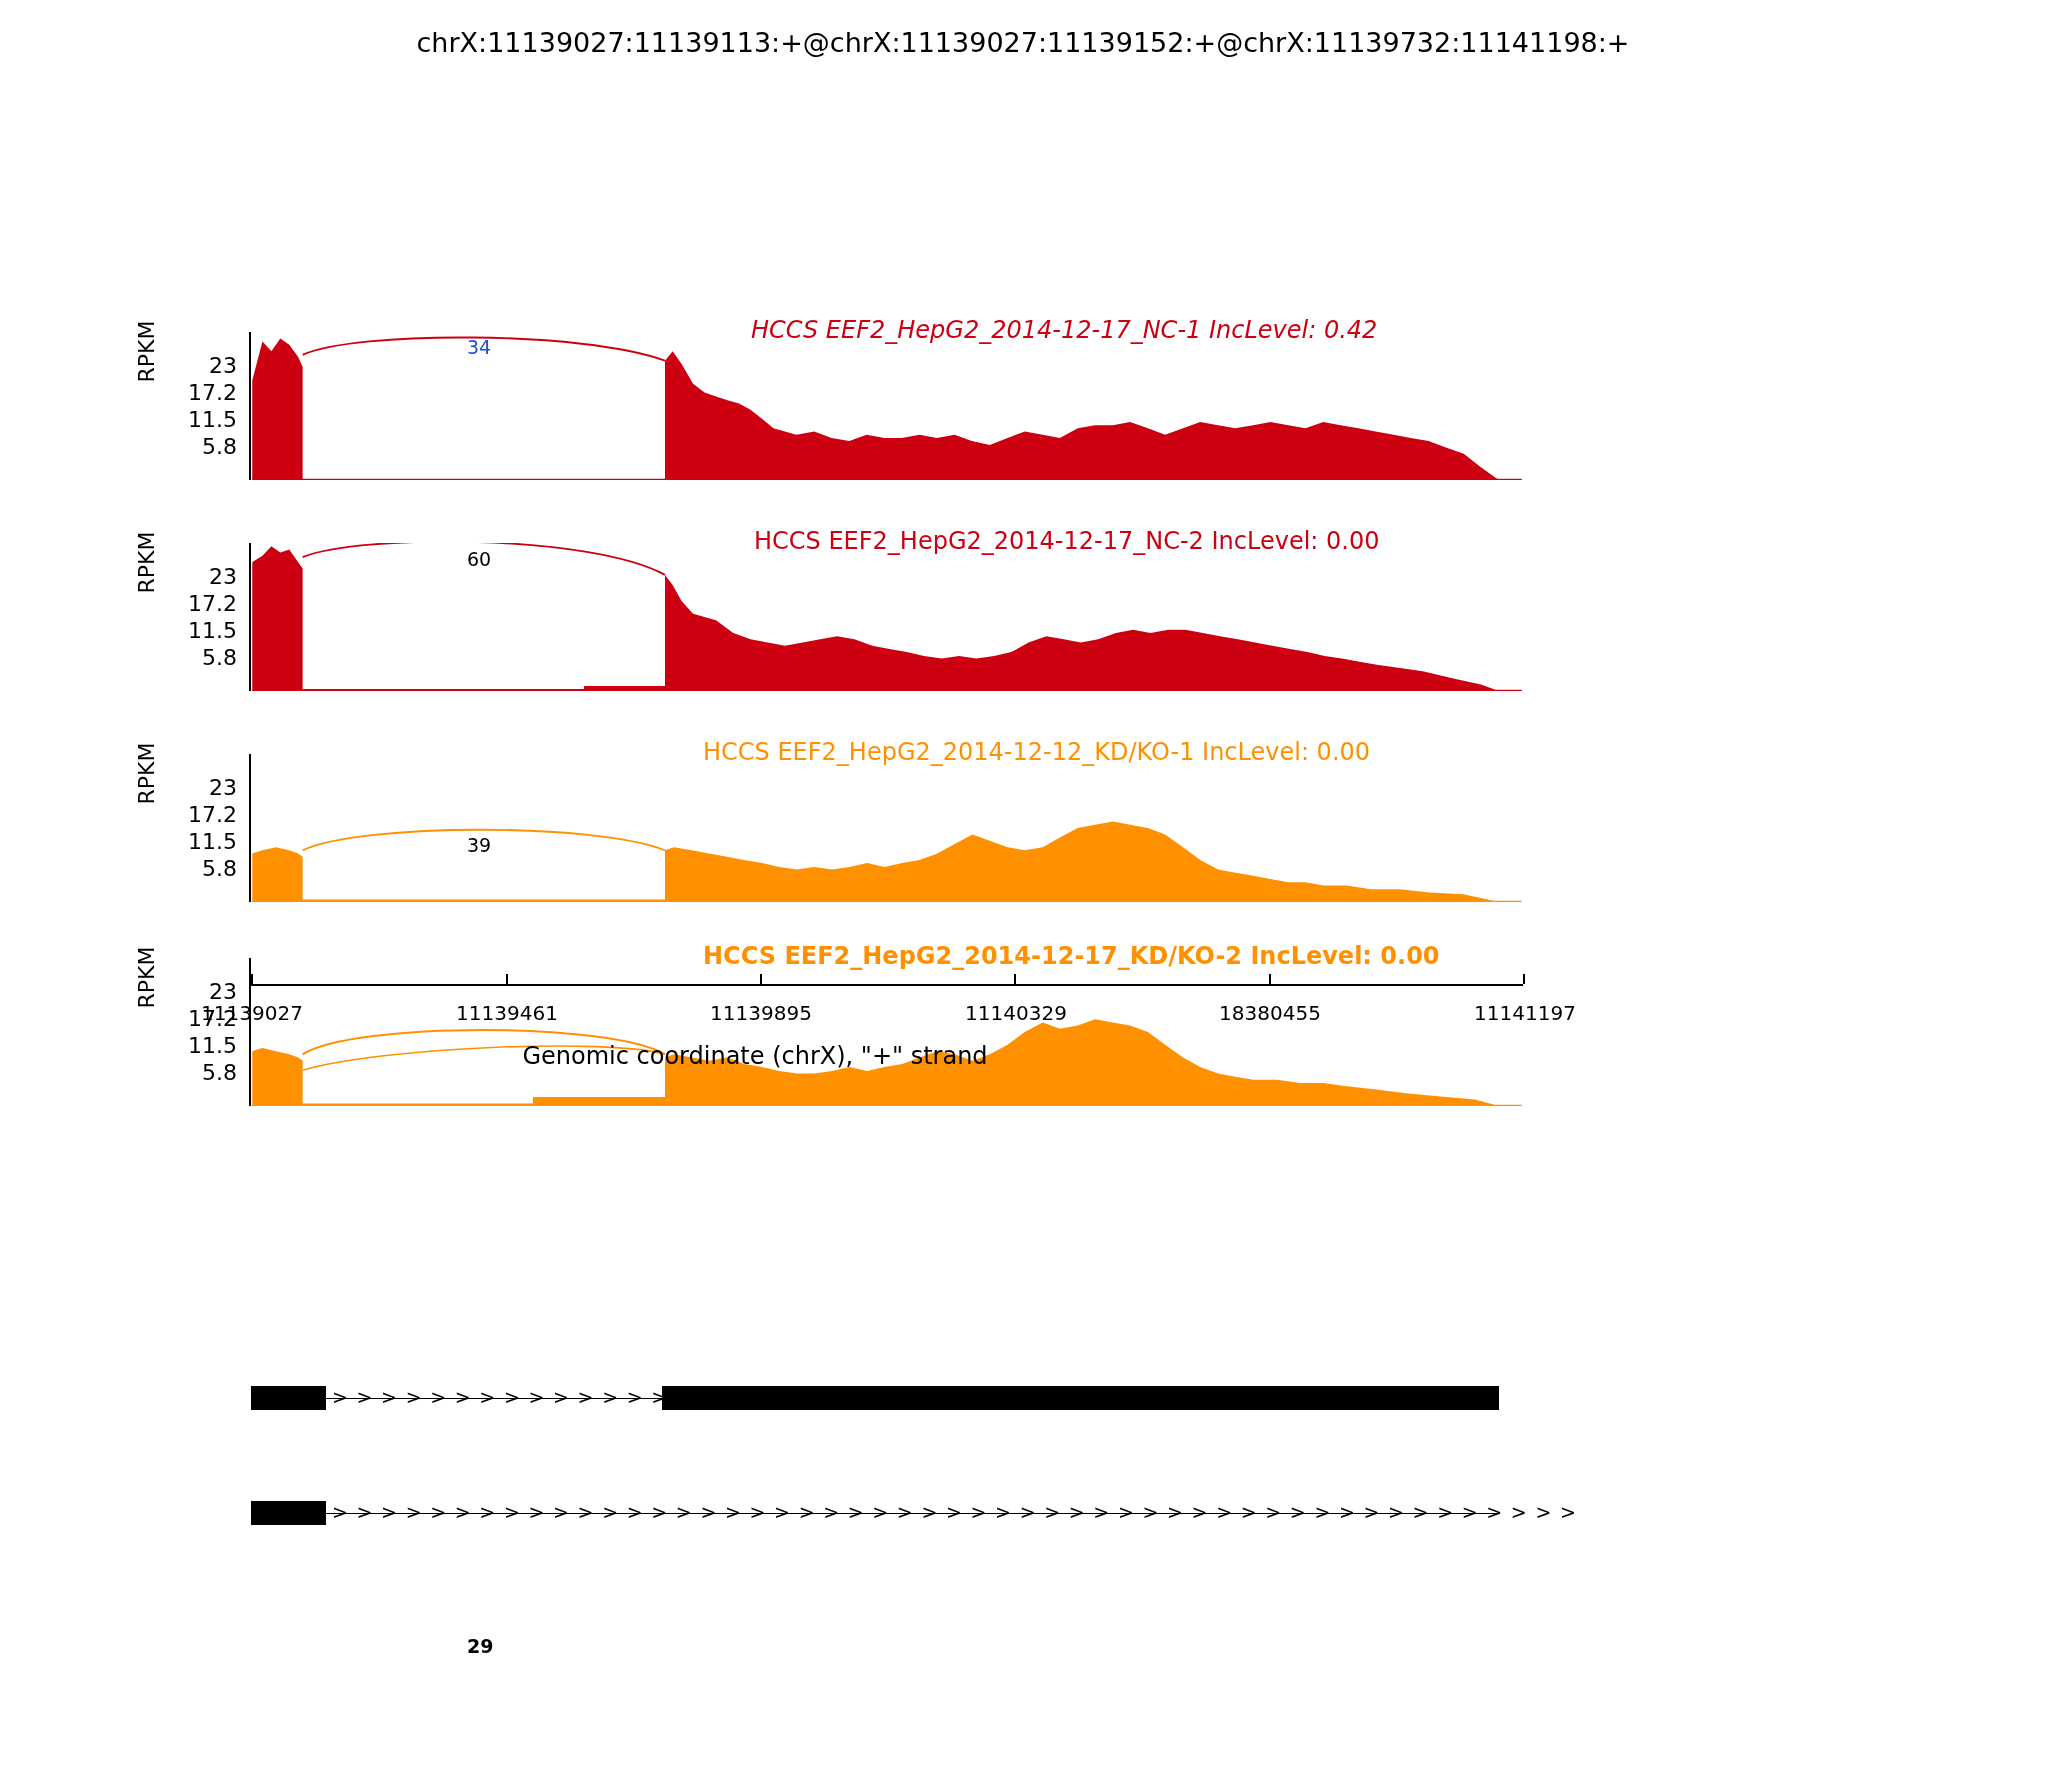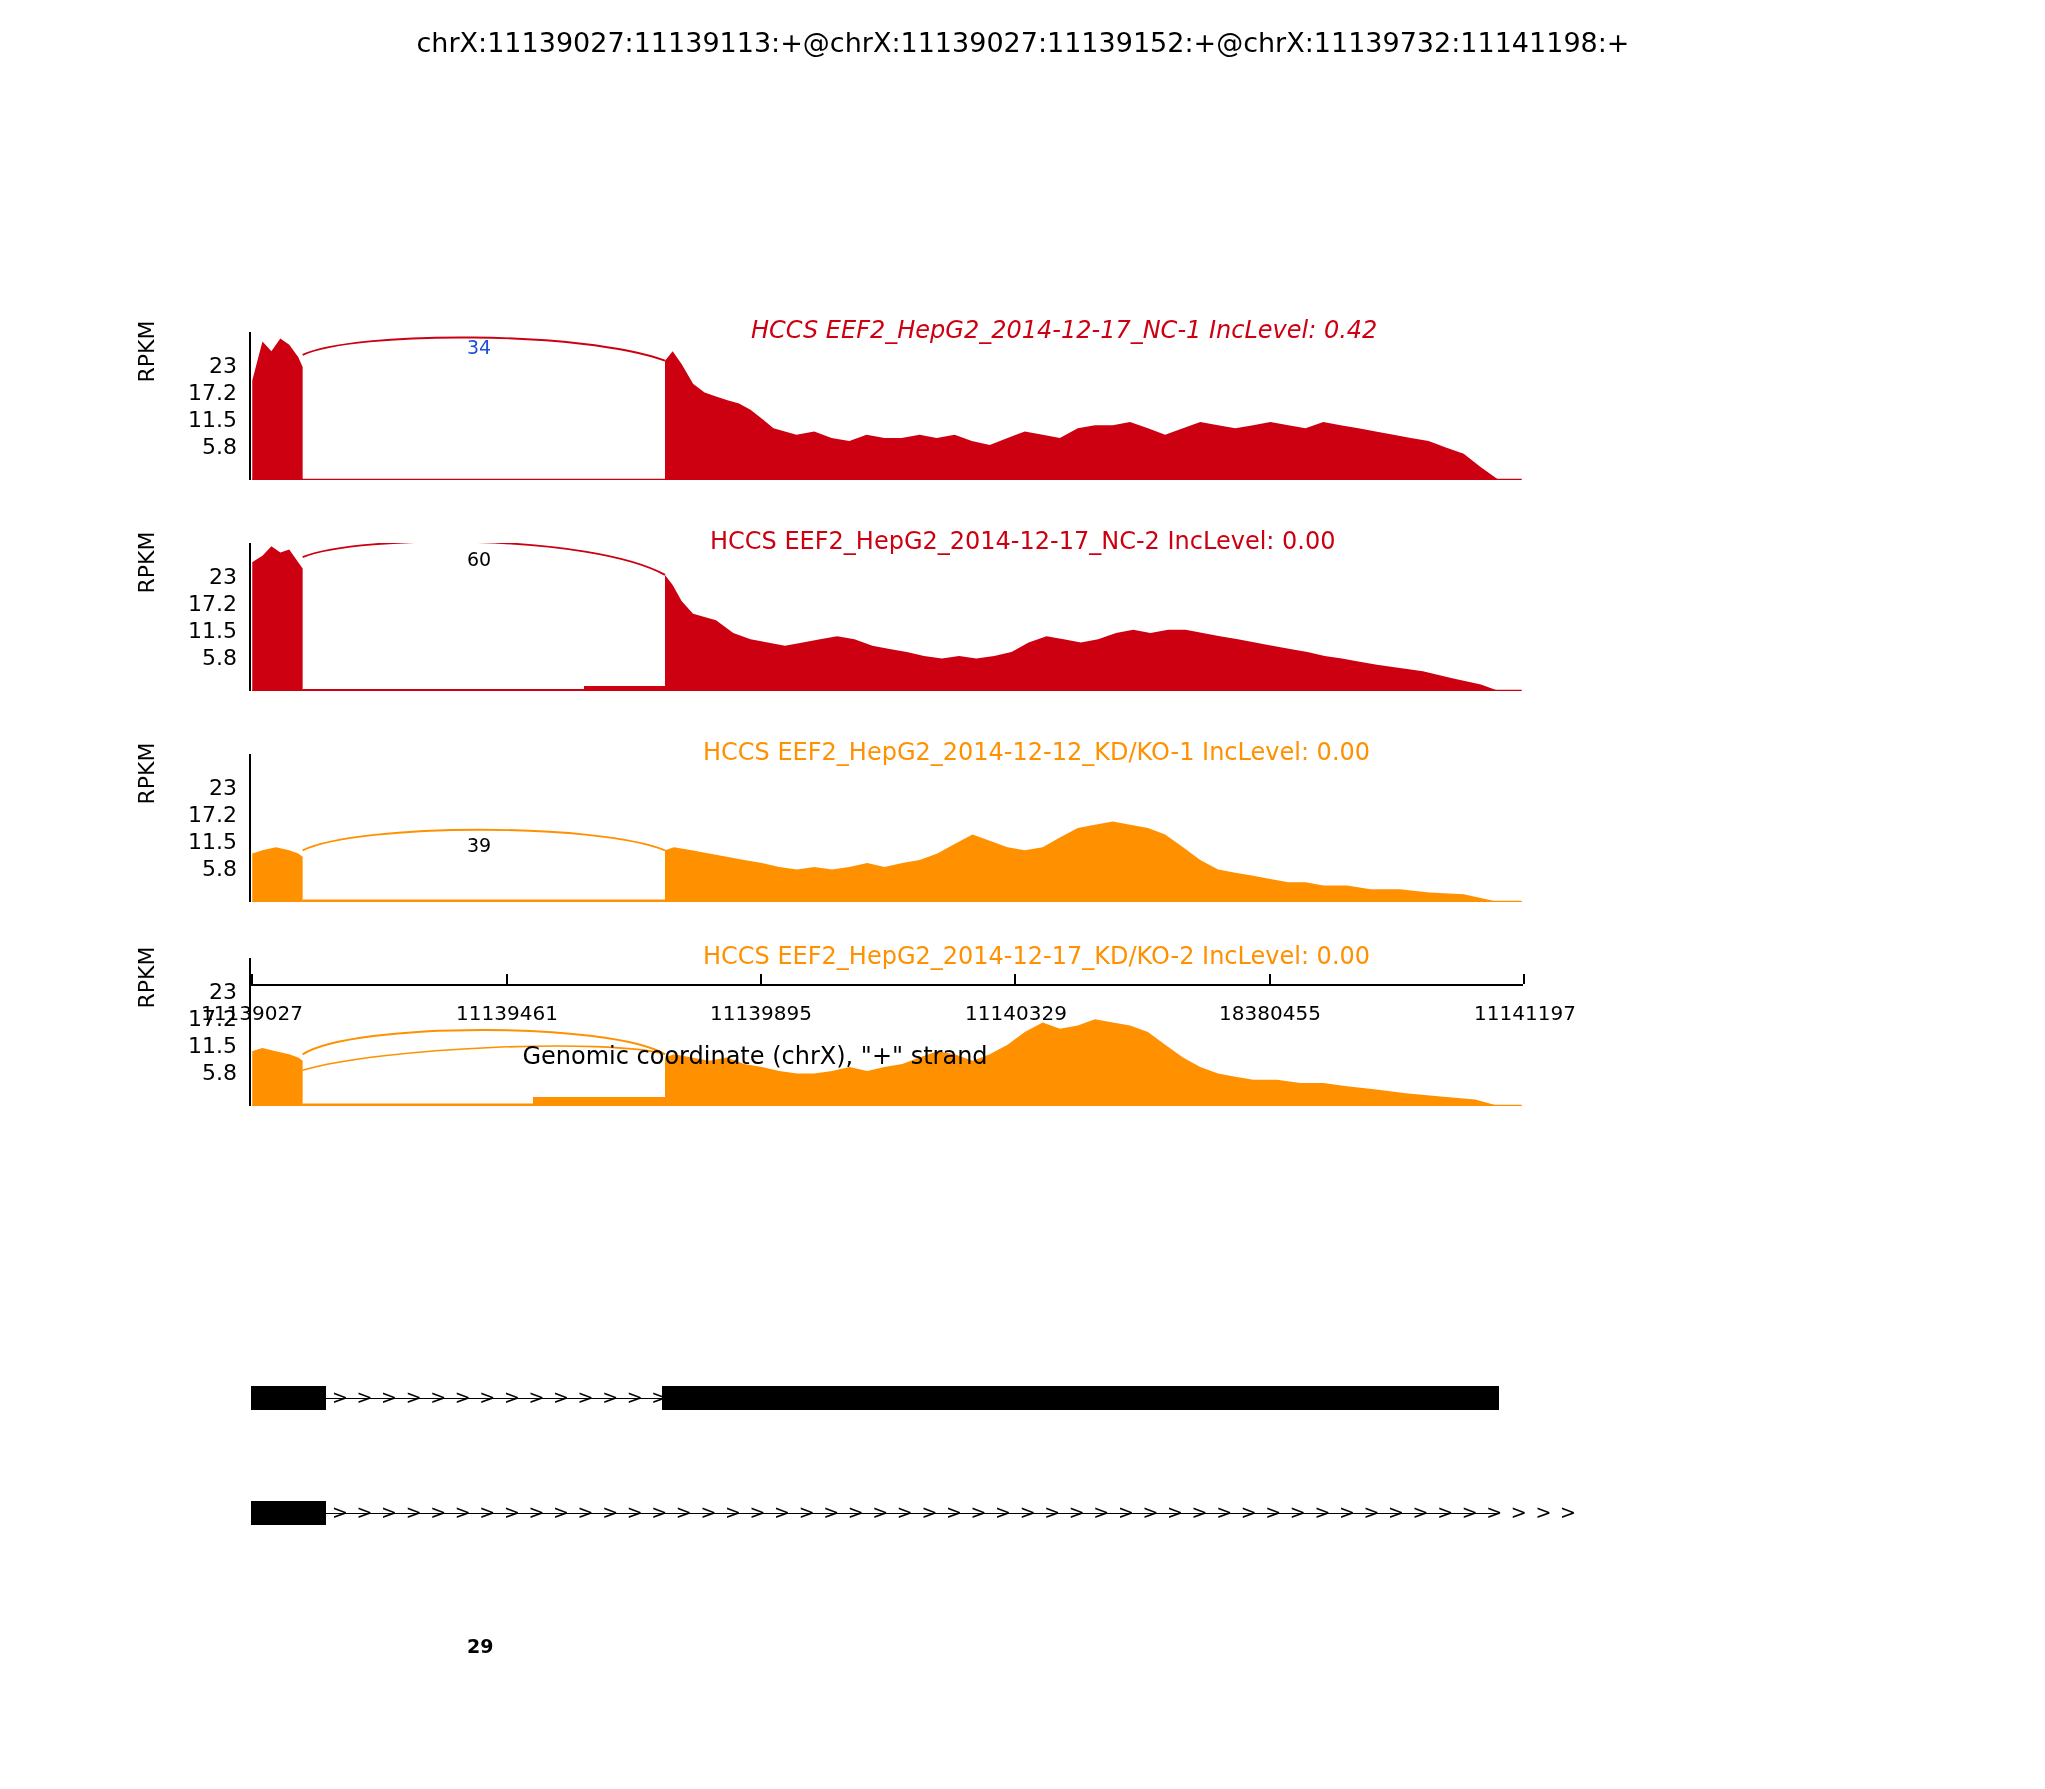--- a/index.html
+++ b/index.html
@@ -111,21 +111,21 @@
 
 <div class="panel" style="top:358px;height:173px;">
   <div class="ylabel" style="left:102px; top:192px; width:89px; text-align:center;">RPKM</div>
   <div class="yticklabels" style="left:160px; top:185px;">
     <div style="top:23px;">23</div>
     <div style="top:50px;">17.2</div>
     <div style="top:77px;">11.5</div>
     <div style="top:104px;">5.8</div>
   </div>
   <div class="axis-v" style="left:249px; top:185px; height:148px;"></div>
-  <div class="track-title" style="left:710px; top:169px; color:#CC0011;text-align:right;">HCCS EEF2_HepG2_2014-12-17_NC-2 IncLevel: 0.00</div>
+  <div class="track-title" style="left:754px; top:169px; color:#CC0011;text-align:right;">HCCS EEF2_HepG2_2014-12-17_NC-2 IncLevel: 0.00</div>
   <div class="plotarea" style="left:251px; top:185px;">
     <svg width="1272" height="148" viewBox="0 0 1990 232">
       <path d="M0,232 L0,30 L16,20 L30,5 L44,15 L58,10 L72,30 L79,40 L79,232 Z" fill="#CC0011"></path>
       <path d="M79,229 L647,229 L647,232 L79,232 Z" fill="#CC0011"></path>
       <path d="M520,224 L647,224 L647,232 L520,232 Z" fill="#CC0011"></path>
       <path d="M647,232 L647,50 L659,66 L673,91 L691,111 L709,116 L727,121 L754,141 L781,151 L808,156 L835,161 L863,156 L890,151 L917,146 L944,151 L972,161 L999,166 L1026,171 L1053,177 L1081,181 L1108,177 L1135,181 L1163,177 L1190,171 L1217,156 L1245,146 L1272,151 L1299,156 L1326,151 L1354,141 L1381,136 L1408,141 L1436,136 L1463,136 L1490,141 L1517,146 L1545,151 L1572,156 L1599,161 L1627,166 L1654,171 L1681,177 L1708,181 L1736,186 L1763,191 L1799,196 L1835,201 L1881,212 L1926,222 L1954,232 Z" fill="#CC0011"></path>
       <path d="M79,22 C170,-14 530,-14 647,50" fill="none" stroke="#CC0011" stroke-width="3"></path>
       <line x1="0" y1="231" x2="1990" y2="231" stroke="#CC0011" stroke-width="2"></line>
     </svg>
   </div>
@@ -156,21 +156,21 @@
 
 <div class="panel" style="top:773px;height:173px;">
   <div class="ylabel" style="left:102px; top:192px; width:89px; text-align:center;">RPKM</div>
   <div class="yticklabels" style="left:160px; top:185px;">
     <div style="top:23px;">23</div>
     <div style="top:50px;">17.2</div>
     <div style="top:77px;">11.5</div>
     <div style="top:104px;">5.8</div>
   </div>
   <div class="axis-v" style="left:249px; top:185px; height:148px;"></div>
-  <div class="track-title" style="left:703px; top:169px; color:#FF9000;">HCCS EEF2_HepG2_2014-12-17_KD/KO-2 IncLevel: 0.00</div>
+  <div class="track-title" style="left:703px; top:169px; color:#FF9000;font-weight:bold;">HCCS EEF2_HepG2_2014-12-17_KD/KO-2 IncLevel: 0.00</div>
   <div class="plotarea" style="left:251px; top:185px;">
     <svg width="1272" height="148" viewBox="0 0 1990 232">
       <path d="M0,232 L0,146 L16,141 L37,146 L58,151 L72,156 L79,161 L79,232 Z" fill="#FF9000"></path>
       <path d="M79,228 L647,228 L647,232 L79,232 Z" fill="#FF9000"></path>
       <path d="M440,218 L647,218 L647,232 L440,232 Z" fill="#FF9000"></path>
       <path d="M647,232 L647,156 L661,151 L689,156 L716,161 L744,156 L771,166 L799,171 L826,177 L854,181 L881,181 L909,177 L936,171 L964,177 L991,171 L1019,166 L1046,156 L1074,146 L1101,151 L1129,161 L1156,151 L1184,136 L1211,116 L1239,101 L1266,111 L1294,106 L1321,96 L1349,101 L1376,106 L1404,116 L1431,136 L1459,156 L1486,171 L1514,181 L1541,186 L1569,191 L1606,191 L1643,196 L1679,196 L1716,201 L1762,206 L1808,212 L1863,217 L1917,222 L1954,232 Z" fill="#FF9000"></path>
       <path d="M79,151 C160,100 560,100 647,151" fill="none" stroke="#FF9000" stroke-width="3"></path>
       <path d="M79,176 C200,140 560,125 647,151" fill="none" stroke="#FF9000" stroke-width="2.5"></path>
       <line x1="0" y1="231" x2="1990" y2="231" stroke="#FF9000" stroke-width="2"></line>
     </svg>

